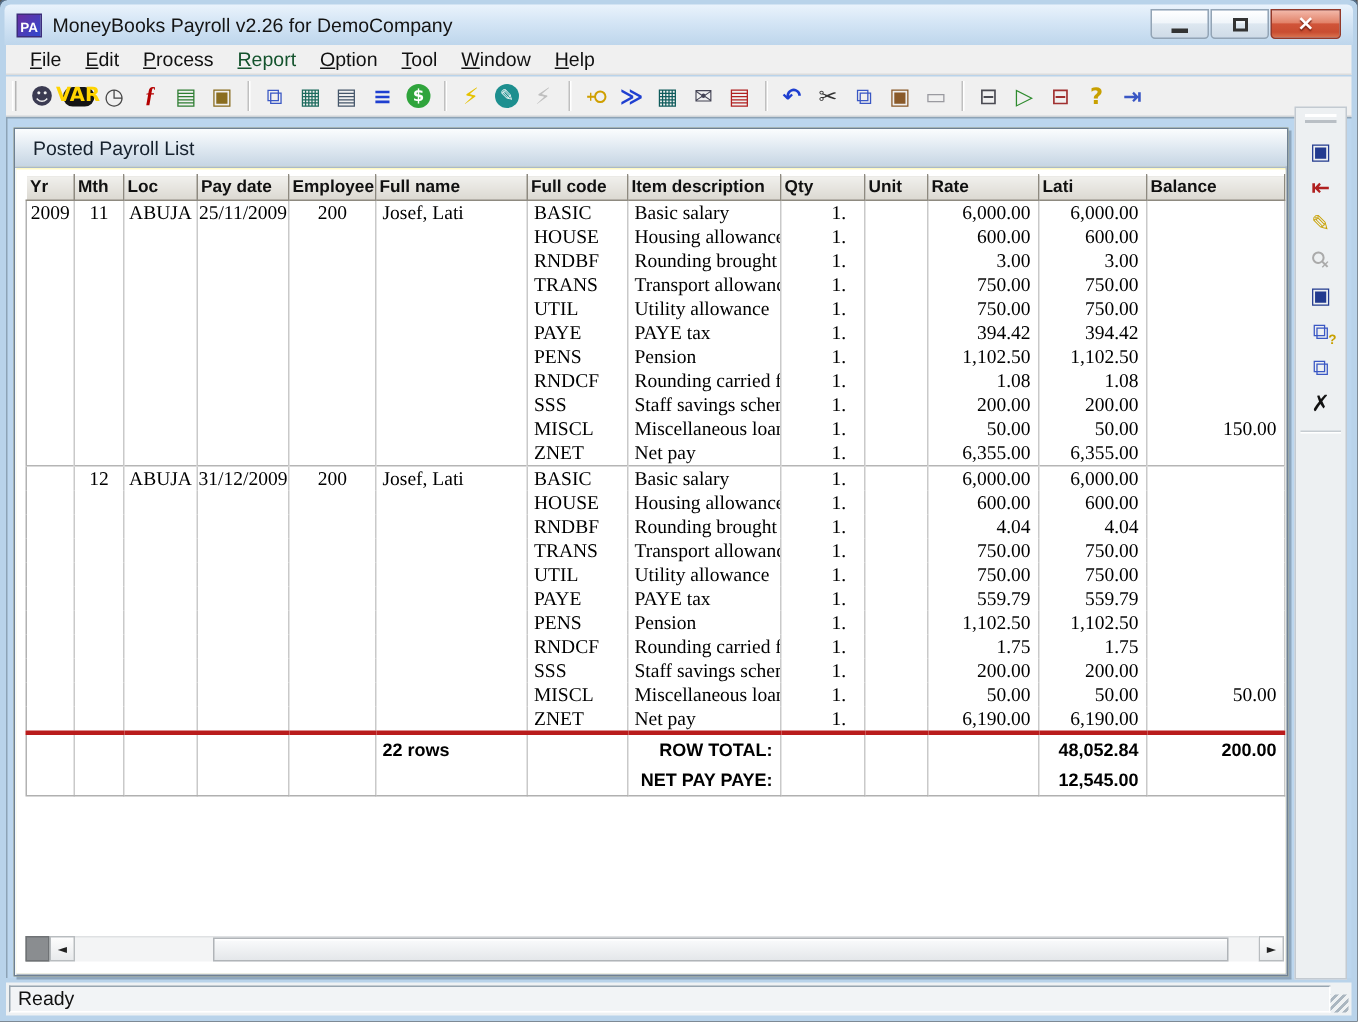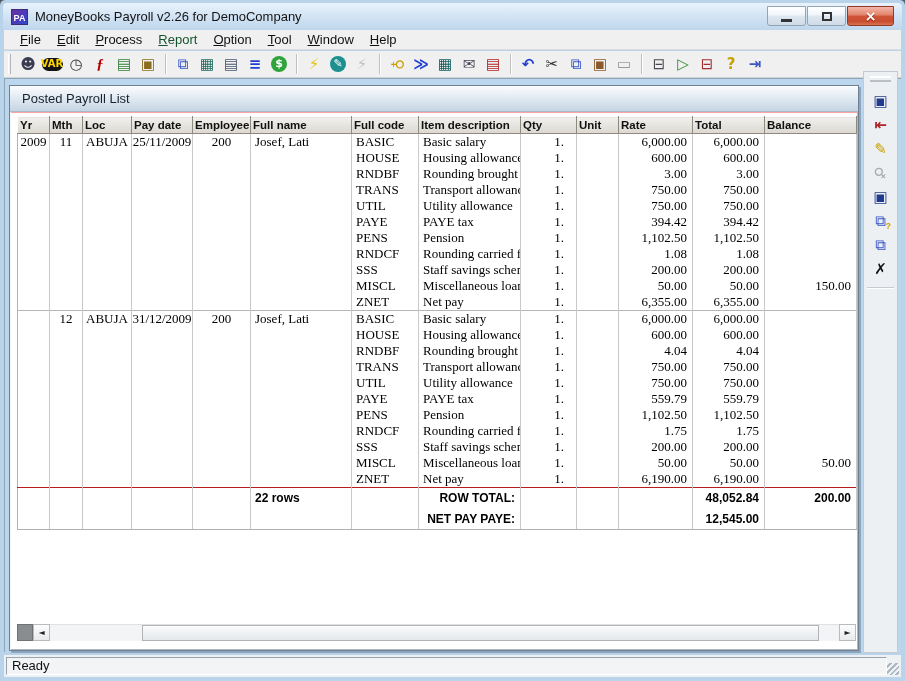--- a/index.html
+++ b/index.html
@@ -39,60 +39,60 @@
   
   #toolbar { position:absolute; left:4px; top:51px; right:4px; height:27px;
     background:#f0f0f0; display:flex; align-items:center;
     border-bottom:1px solid #cfd4d8; }
   .tb-grip { width:3px; height:20px; margin:0 5px 0 4px;
     border-left:1px solid #fff; border-right:1px solid #b5b5b5; }
   .tb-sep { width:1px; height:20px; background:#c0c0c0; margin:0 5px; box-shadow:1px 0 0 #fff; }
   .tb-btn { width:24px; height:24px; border:1px solid transparent; background:transparent;
     display:flex; align-items:center; justify-content:center; padding:0; cursor:default; }
   .tb-btn .ico { font:15px/15px "DejaVu Sans",sans-serif; display:flex; align-items:center; justify-content:center; }
-  .ico.pill { font-size:10px; font-weight:bold; line-height:12px; width:21px; height:13px;
+  .ico.pill { font-size:13px; font-weight:bold; line-height:12px; width:21px; height:13px;
     border-radius:7px; letter-spacing:0; }
   .ico.round { width:16px; height:16px; border-radius:50%; font-size:11px; font-weight:bold; line-height:16px; }
   .rot90 { transform:rotate(90deg); } .rot-45 { transform:rotate(-45deg); }
   .tb-btn.disabled .ico { opacity:.8; }
   
   #mdi { position:absolute; left:4px; top:78px; right:4px; height:574px;
     background:#bcd6ee; border-top:1px solid #8da3b6; border-left:1px solid #8da3b6; }
   
   #rightbar { position:absolute; left:858px; top:-8px; width:35px; height:582px;
     background:#edf0f2; border:1px solid #c3cad1; }
   #rightbar-grip { height:6px; margin:4px 6px 8px 6px;
     border-top:2px solid #fff; border-bottom:2px solid #b9bfc5; }
   #rightbar-buttons { display:flex; flex-direction:column; align-items:center; gap:1px; }
   .rb-btn { position:relative; width:27px; height:23px; border:1px solid transparent; background:transparent;
     display:flex; align-items:center; justify-content:center; padding:0; cursor:default; }
   .rb-btn .ico { font:15px/15px "DejaVu Sans",sans-serif; }
   .rb-btn .ovl { position:absolute; right:2px; bottom:1px; font:bold 9px/9px "Liberation Sans",sans-serif; color:#c8a000; }
   #rightbar-sepline { margin:6px 3px 0 3px; border-top:1px solid #c6ccd1; border-bottom:1px solid #fff; }
   
   #child { position:absolute; left:4px; top:6px; width:850px; height:566px;
-    background:#fca5a5; border:1px solid #6e8092;
+    background:#fef9c3; border:1px solid #6e8092;
     box-shadow:inset 1px 1px 0 #f4f8fb, inset -1px -1px 0 #aeb9c4, 2px 2px 0 rgba(60,80,100,.35); }
   #child-caption { height:26px; background:linear-gradient(#fbfdfe,#dde7f0 55%,#c6d5e3);
     border-bottom:1px solid #a9b9c9; display:flex; align-items:center; padding-left:12px; }
   #child-caption-text { font-size:13px; color:#17222e; }
   #child-client { position:absolute; left:1px; right:1px; top:27px; bottom:1px; background:#fff; overflow:hidden; }
   
   #grid { position:absolute; left:6px; top:3px; border-collapse:collapse; table-layout:fixed;
     background:#fff; }
   #grid th { height:17px; font:bold 11.5px "Liberation Sans",sans-serif; color:#111;
     background:linear-gradient(#f1f0ed,#dbd8d1); text-align:left; overflow:hidden; white-space:nowrap;
     border:1px solid; border-color:#ffffff #8e8a80 #8e8a80 #ffffff; padding:0 2px; }
   #grid td { font:13px "Liberation Serif","DejaVu Serif",serif; color:#000;
     border-right:1px solid #c9c9c9; overflow:hidden; white-space:nowrap; padding:0; }
   #grid { border-left:1px solid #b2b2b2; border-bottom:0; }
   tr.item-row td { height:16px; line-height:16px; }
   tr.block-sep td { border-top:1px solid #b5b5b5; }
   tr.total-row td { height:21px; line-height:21px; }
-  tr.total-row-1 td { border-top:1px solid #b91c1c; }
+  tr.total-row-1 td { border-top:3px solid #b91c1c; }
   tr.total-row-2 td { border-bottom:1px solid #b0b0b0; }
   .a-c { text-align:center; } .a-l { text-align:left; padding-left:4px !important; }
   .a-r { text-align:right; padding-right:5px !important; }
   #grid td:nth-child(9) { padding-right:12px !important; }
   #grid td.bold { font:bold 12px "Liberation Sans",sans-serif; }
   .fr { float:right; white-space:nowrap; }
   
   .hscroll { position:absolute; left:6px; bottom:8px; width:839px; height:17px; display:flex; }
   .sb-corner { width:16px; height:17px; background:#8a8d90; border:1px solid #6f7275; }
   .sb-btn { width:17px; height:17px; background:linear-gradient(#fdfdfd,#e8eaec);
@@ -265,21 +265,21 @@
                 <th>Mth</th>
                 <th>Loc</th>
                 <th>Pay date</th>
                 <th>Employee</th>
                 <th>Full name</th>
                 <th>Full code</th>
                 <th>Item description</th>
                 <th>Qty</th>
                 <th>Unit</th>
                 <th>Rate</th>
-                <th>Total</th>
+                <th>Lati</th>
                 <th>Balance</th>
               </tr>
             </thead>
           <tbody id="grid-body">
               <tr class="item-row">
                 <td class="a-c">2009</td>
                 <td class="a-c">11</td>
                 <td class="a-c">ABUJA</td>
                 <td class="a-c">25/11/2009</td>
                 <td class="a-c">200</td>

